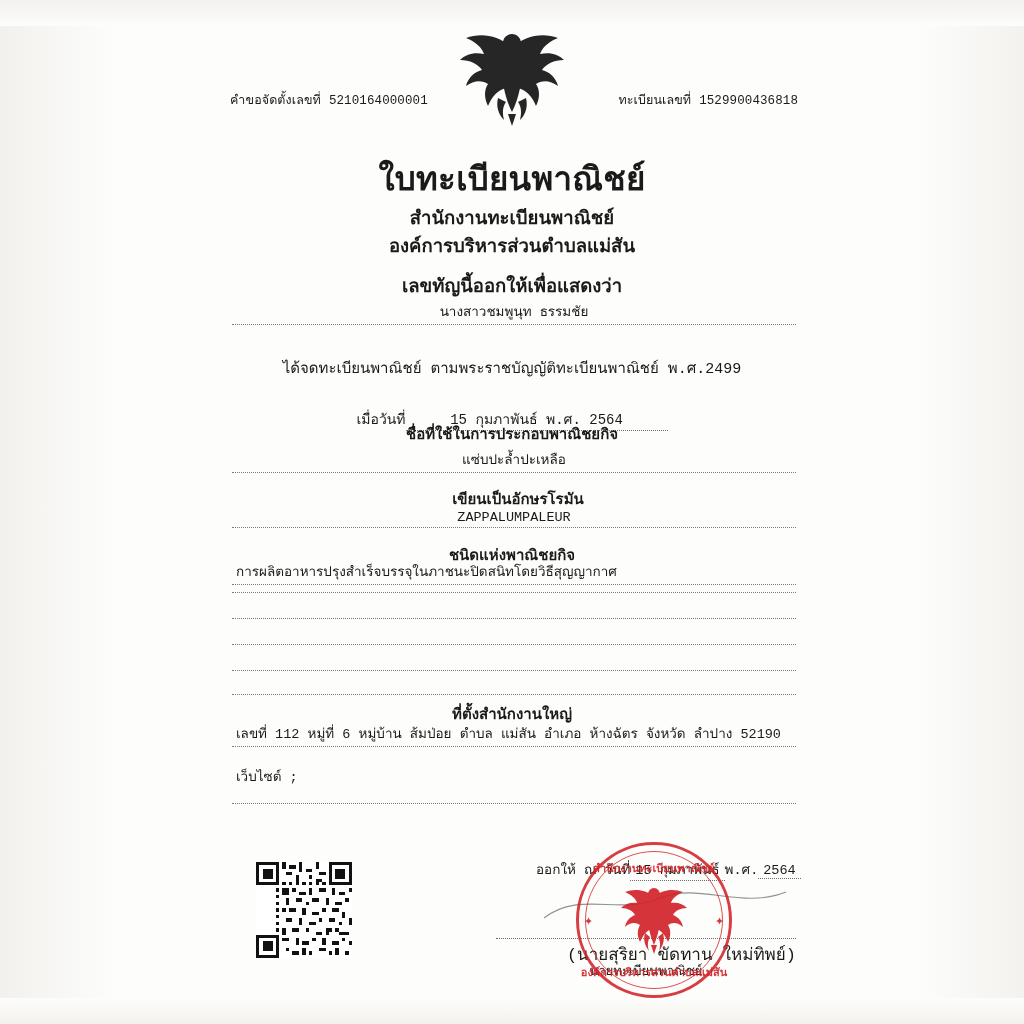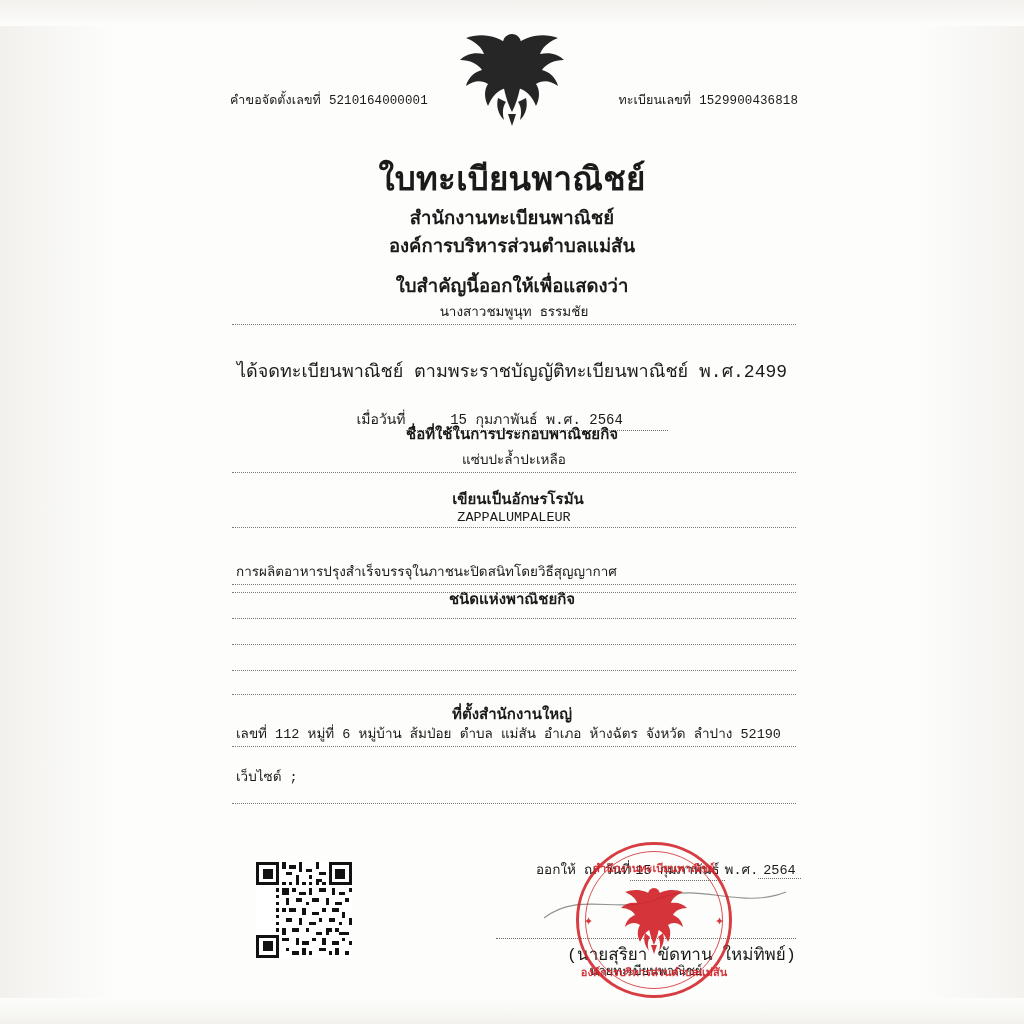--- a/index.html
+++ b/index.html
@@ -313,43 +313,43 @@
     <div class="hdr-left">
       <span>คำขอจัดตั้งเลขที่</span><span class="hdr-num">5210164000001</span>
     </div>
     <div class="hdr-right">
       <span>ทะเบียนเลขที่</span><span class="hdr-num">1529900436818</span>
     </div>
 
     <div class="title-main">ใบทะเบียนพาณิชย์</div>
     <div class="title-sub1">สำนักงานทะเบียนพาณิชย์</div>
     <div class="title-sub2">องค์การบริหารส่วนตำบลแม่สัน</div>
-    <div class="title-sub3">ใบสำคัญนี้ออกให้เพื่อแสดงว่า</div>
+    <div class="title-sub3">เลขทัญนี้ออกให้เพื่อแสดงว่า</div>
 
     <div class="row" style="top:302px;">
       <div class="row-val">นางสาวชมพูนุท ธรรมชัย</div>
     </div>
 
-    <div class="center-label" style="top:356px; font-weight:normal; font-size:18px;">ได้จดทะเบียนพาณิชย์ ตามพระราชบัญญัติทะเบียนพาณิชย์ พ.ศ.2499</div>
+    <div class="center-label" style="top:356px; font-weight:normal; font-size:15px;">ได้จดทะเบียนพาณิชย์ ตามพระราชบัญญัติทะเบียนพาณิชย์ พ.ศ.2499</div>
 
     <div style="position:absolute; left:0; right:0; top:408px; text-align:center; font-size:14px;">
       <span>เมื่อวันที่</span><span style="display:inline-block; border-bottom:1px dotted #6d6d6d; min-width:250px; padding:0 6px;">15 กุมภาพันธ์ พ.ศ. 2564</span>
     </div>
 
     <div class="center-label" style="top:422px;">ชื่อที่ใช้ในการประกอบพาณิชยกิจ</div>
     <div class="row" style="top:450px;">
       <div class="row-val">แซ่บปะล้ำปะเหลือ</div>
     </div>
 
     <div class="center-label" style="top:487px;margin-left:12px;">เขียนเป็นอักษรโรมัน</div>
     <div class="row" style="top:505px;">
       <div class="row-val">ZAPPALUMPALEUR</div>
     </div>
 
-    <div class="center-label" style="top:543px;margin-top:44px;">ชนิดแห่งพาณิชยกิจ</div>
+    <div class="center-label" style="top:543px;">ชนิดแห่งพาณิชยกิจ</div>
     <div class="row" style="top:562px;">
       <div class="row-val left">การผลิตอาหารปรุงสำเร็จบรรจุในภาชนะปิดสนิทโดยวิธีสุญญากาศ</div>
     </div>
 
     <div class="blank-row" style="top:592px;"></div>
     <div class="blank-row" style="top:618px;"></div>
     <div class="blank-row" style="top:644px;"></div>
     <div class="blank-row" style="top:670px;"></div>
     <div class="blank-row" style="top:694px;"></div>
 

